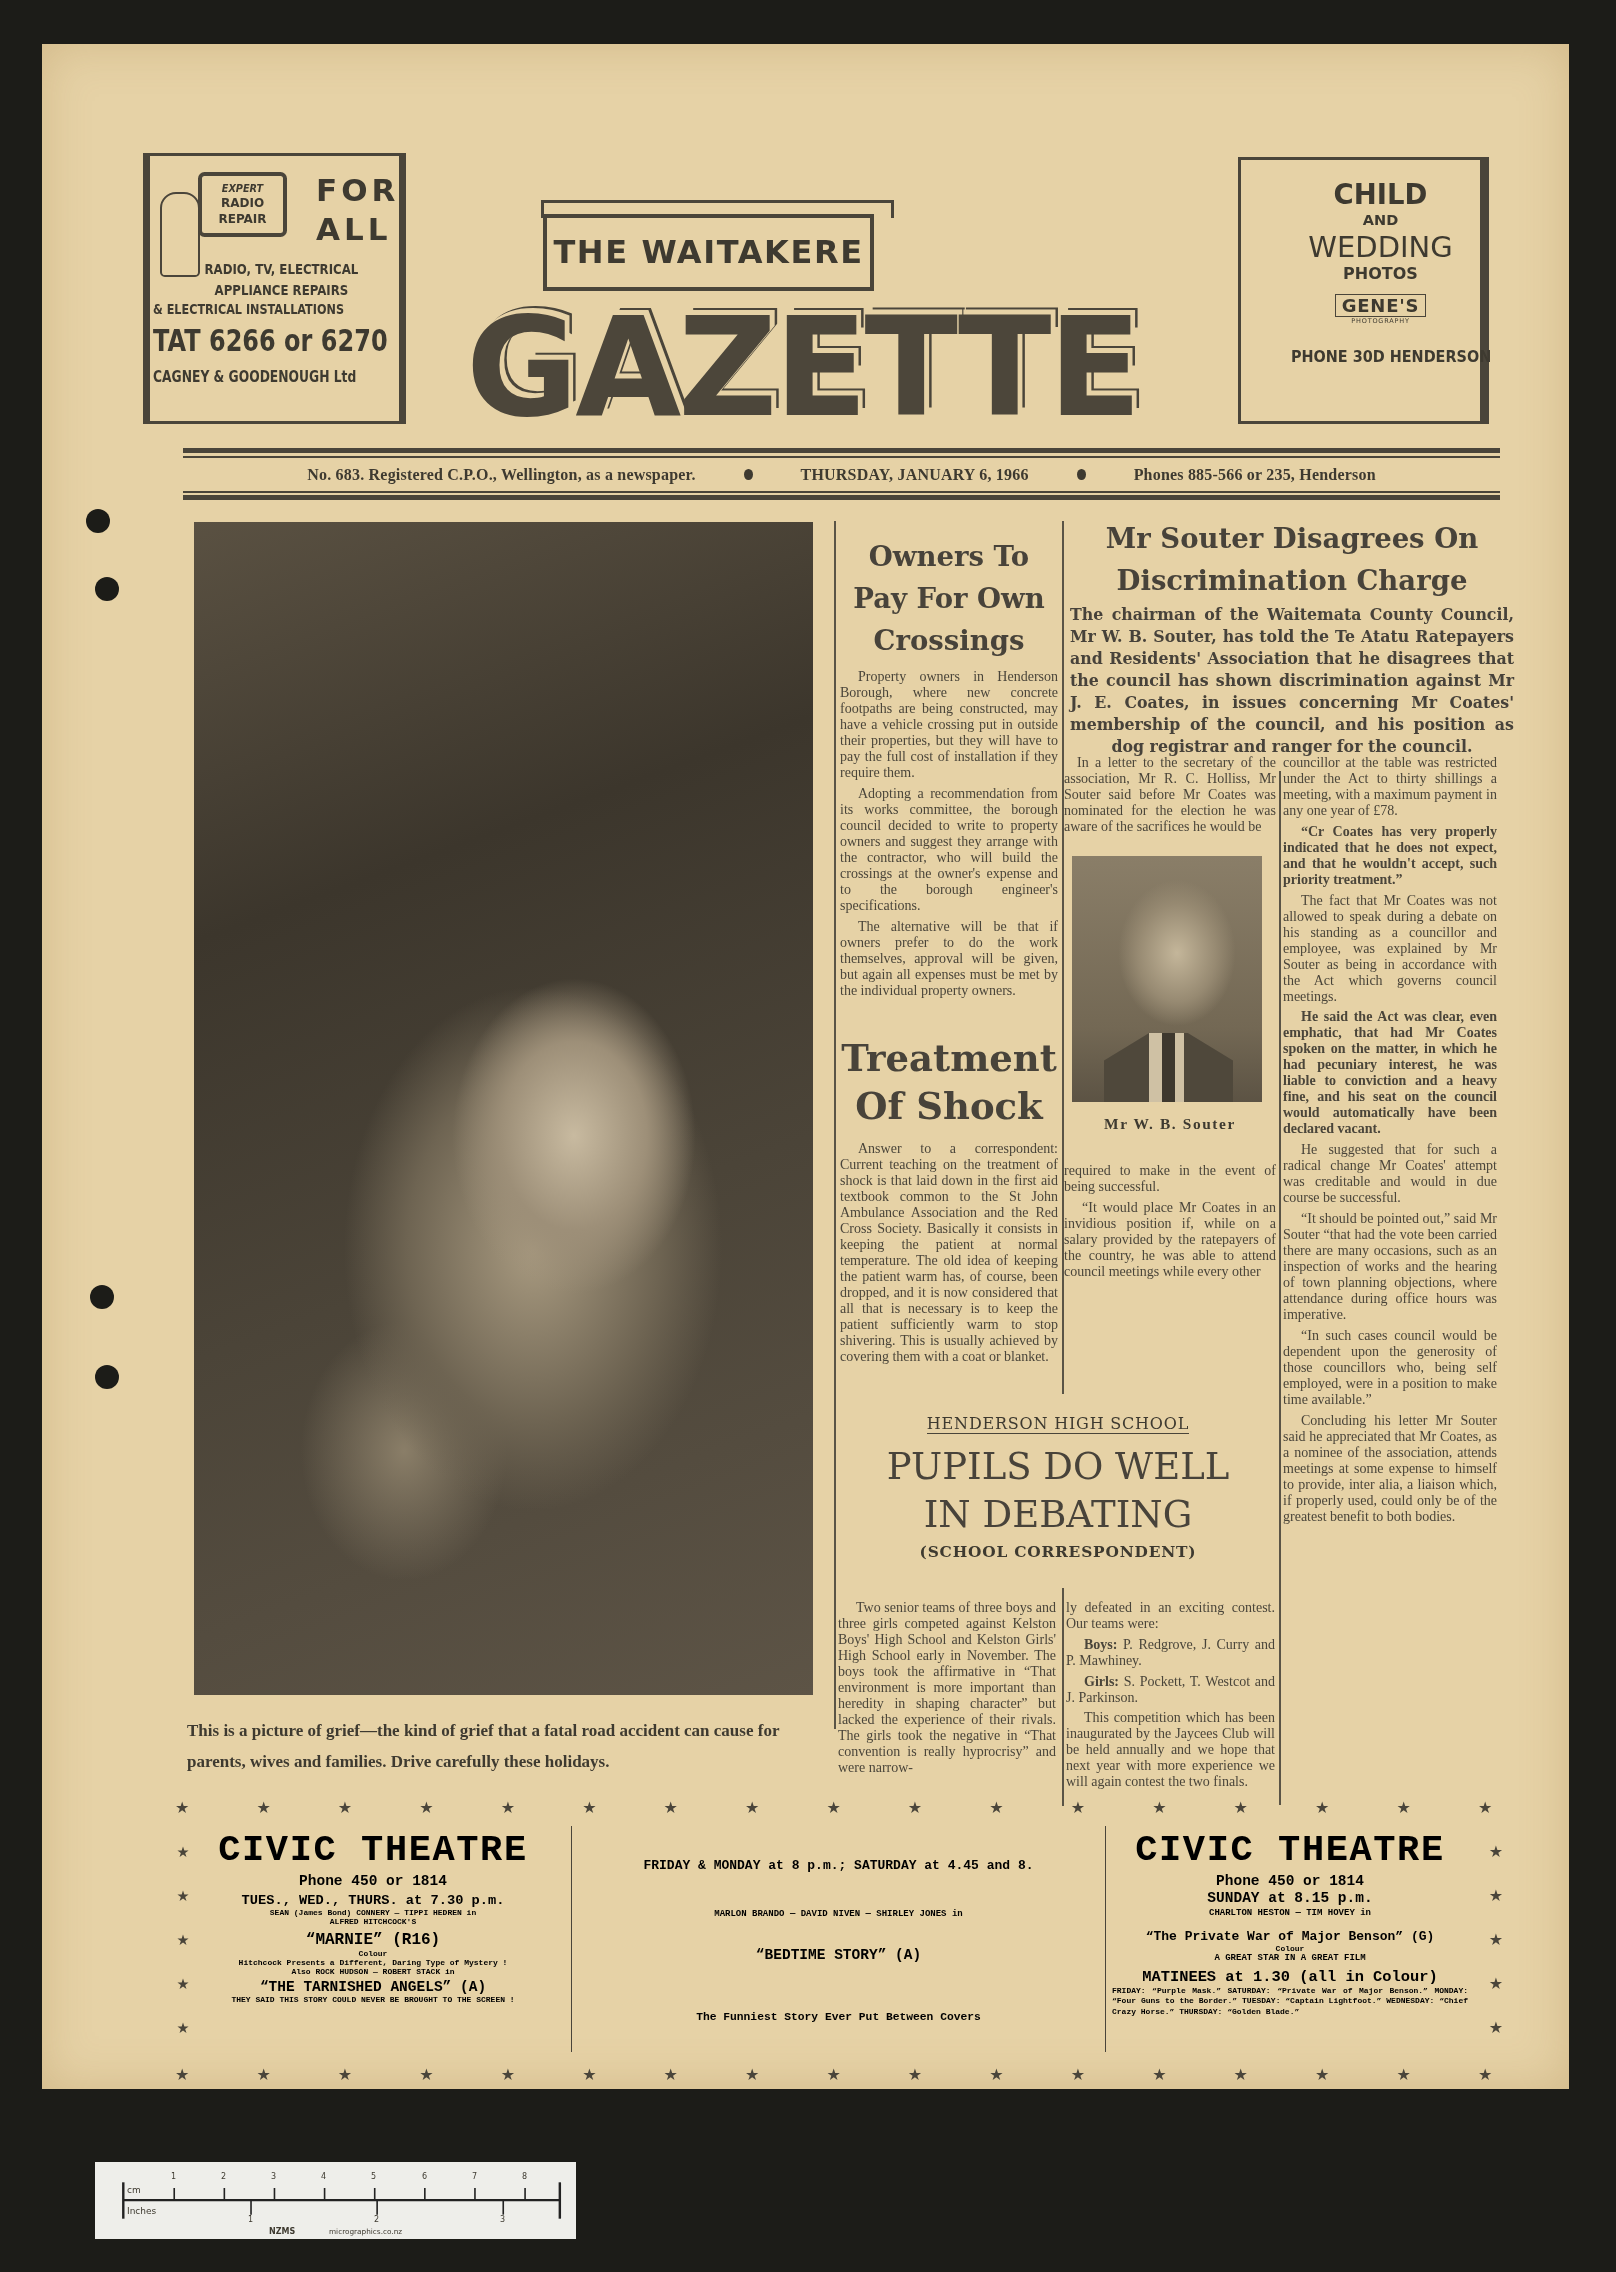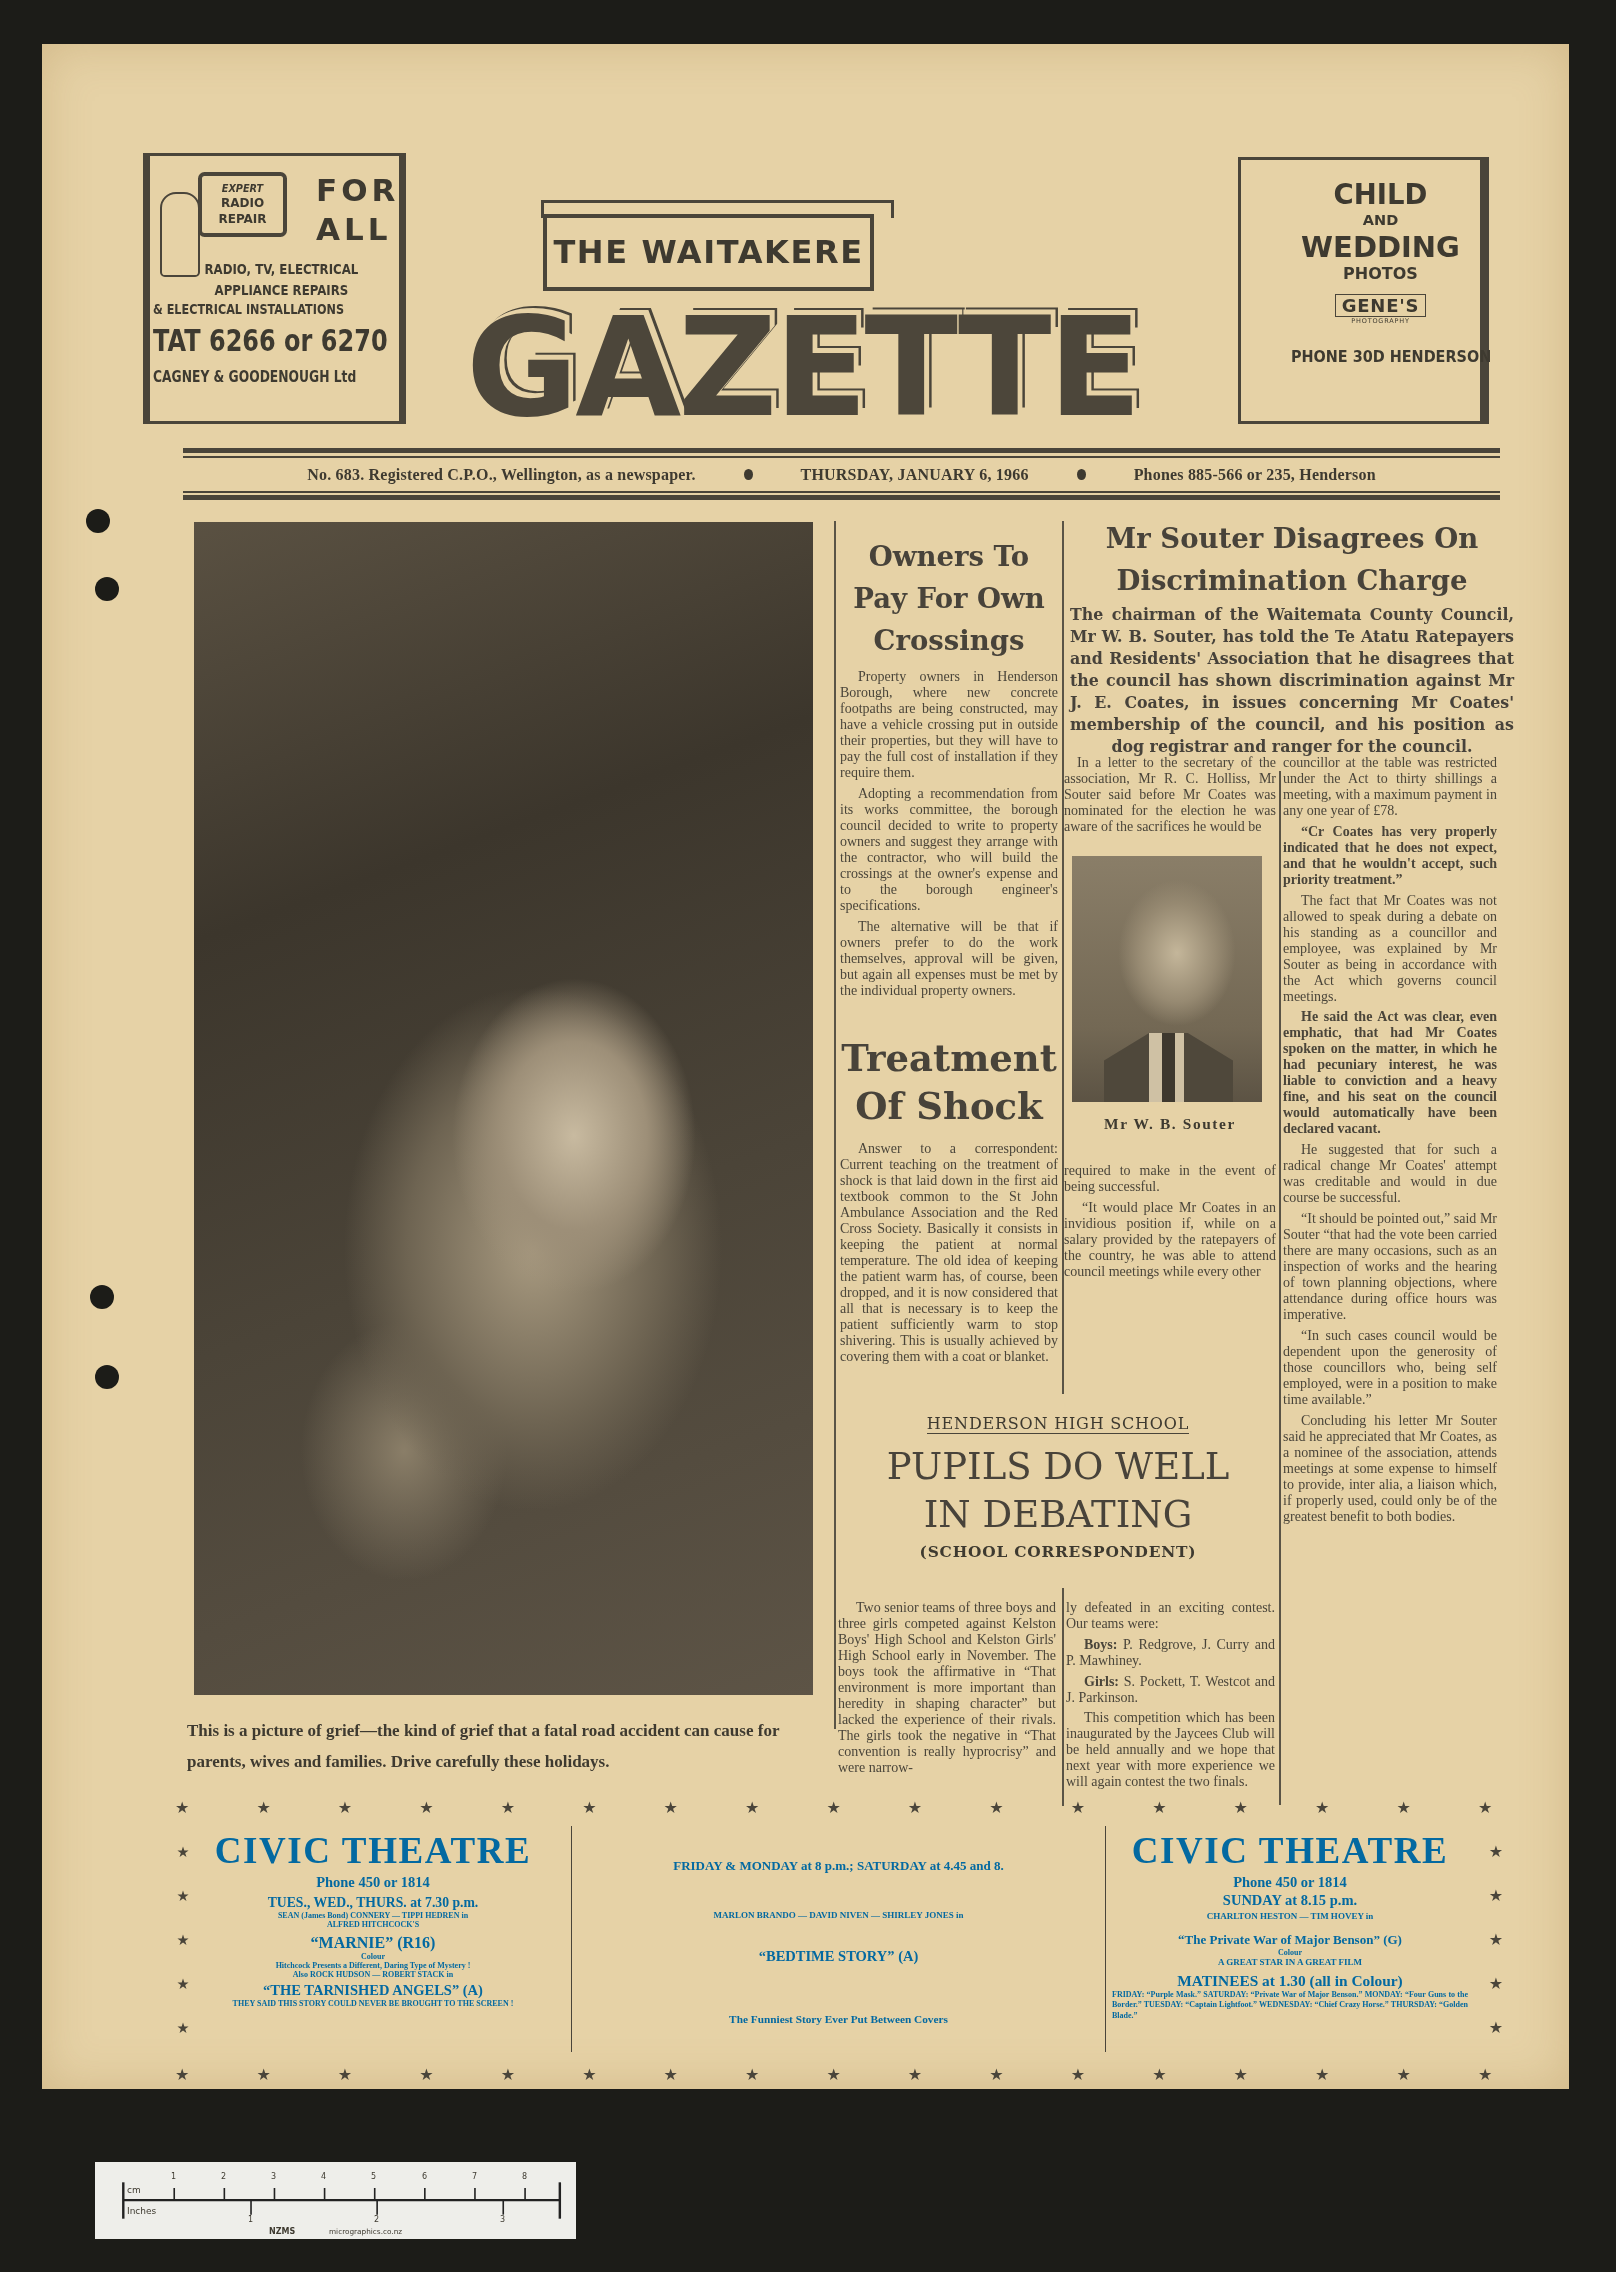--- a/index.html
+++ b/index.html
@@ -34,21 +34,21 @@
   .body p{margin:0 0 4.8px 0;text-indent:18px;}
   .bold{font-weight:bold;}
   .deck{font-family:"DejaVu Serif",serif;font-weight:bold;font-size:15.8px;line-height:22px;text-align:justify;text-align-last:center;color:#47423a;}
   .portrait{position:absolute;left:1030px;top:812px;width:190px;height:246px;background:
     radial-gradient(ellipse 65px 81px at 105px 97px,#c4b69a 0%,#978a72 60%,transparent 90%),
     linear-gradient(180deg,#8a7e68 0%,#736854 70%,#5c5344 100%);}
   .portrait:after{content:"";position:absolute;left:32px;bottom:0;width:129px;height:69px;background:linear-gradient(90deg,#4f483b 0 35%,#cfc1a4 35% 45%,#3e382e 45% 55%,#cfc1a4 55% 62%,#4f483b 62%);clip-path:polygon(0 40%,35% 0,65% 0,100% 40%,100% 100%,0 100%);}
   
   .adrow{position:absolute;left:133px;top:1754px;width:1342px;height:287px;}
   .stars{position:absolute;font-size:16px;letter-spacing:31px;color:#4a453a;white-space:nowrap;overflow:hidden;}
-  .futura{font-family:Liberation Serif, serif;font-weight:bold;color:#0369a1;text-align:center;}
+  .futura{font-family:Liberation Mono, monospace;font-weight:bold;color:#000000;text-align:center;}
   .ruler{position:absolute;left:95px;top:2162px;width:481px;height:77px;background:#eeeeea;}
 </style>
 </head>
 <body>
 
 <div class="page">
 
   <div class="hole" style="left:44px;top:465px;"></div>
   <div class="hole" style="left:53px;top:533px;"></div>
   <div class="hole" style="left:48px;top:1241px;"></div>
@@ -73,21 +73,21 @@
     <div class="abs" style="left:3.2px;top:167px;width:291px;font-weight:bold;font-size:30px;white-space:nowrap;transform:scaleX(0.8);transform-origin:left;">TAT 6266 or 6270</div>
     <div class="abs" style="left:3.2px;top:212px;width:291px;font-weight:bold;font-size:15.4px;white-space:nowrap;transform:scaleX(0.8);transform-origin:left;">CAGNEY &amp; GOODENOUGH Ltd</div>
   </div>
 
   <div class="logo-box">THE WAITAKERE</div>
   <div class="gazette">GAZETTE</div>
 
   <div class="adbox adR sans center">
     <div style="margin-top:18px;font-weight:bold;font-size:27.5px;line-height:32px;">CHILD</div>
     <div style="font-weight:bold;font-size:14.5px;line-height:21px;">AND</div>
-    <div style="font-weight:bold;font-size:29px;line-height:32px;">WEDDING</div>
+    <div style="font-weight:normal;font-size:29px;line-height:32px;">WEDDING</div>
     <div style="font-weight:bold;font-size:16px;line-height:22.6px;">PHOTOS</div>
     <div style="margin:8px auto 0;width:89px;border:1.6px solid #4a453a;font-weight:bold;font-size:18px;letter-spacing:0.8px;">GENE'S</div>
     <div style="font-size:6.5px;letter-spacing:0.8px;">PHOTOGRAPHY</div>
     <div style="margin-top:22.6px;font-weight:bold;font-size:16px;white-space:nowrap;transform:scaleX(0.9);">PHONE 30D HENDERSON</div>
   </div>
 
   <div class="rule" style="top:404px;height:4.8px;"></div>
   <div class="rule" style="top:412px;height:1.6px;"></div>
   <div class="dateline">
     <span>No. 683. Registered C.P.O., Wellington, as a newspaper.</span>

